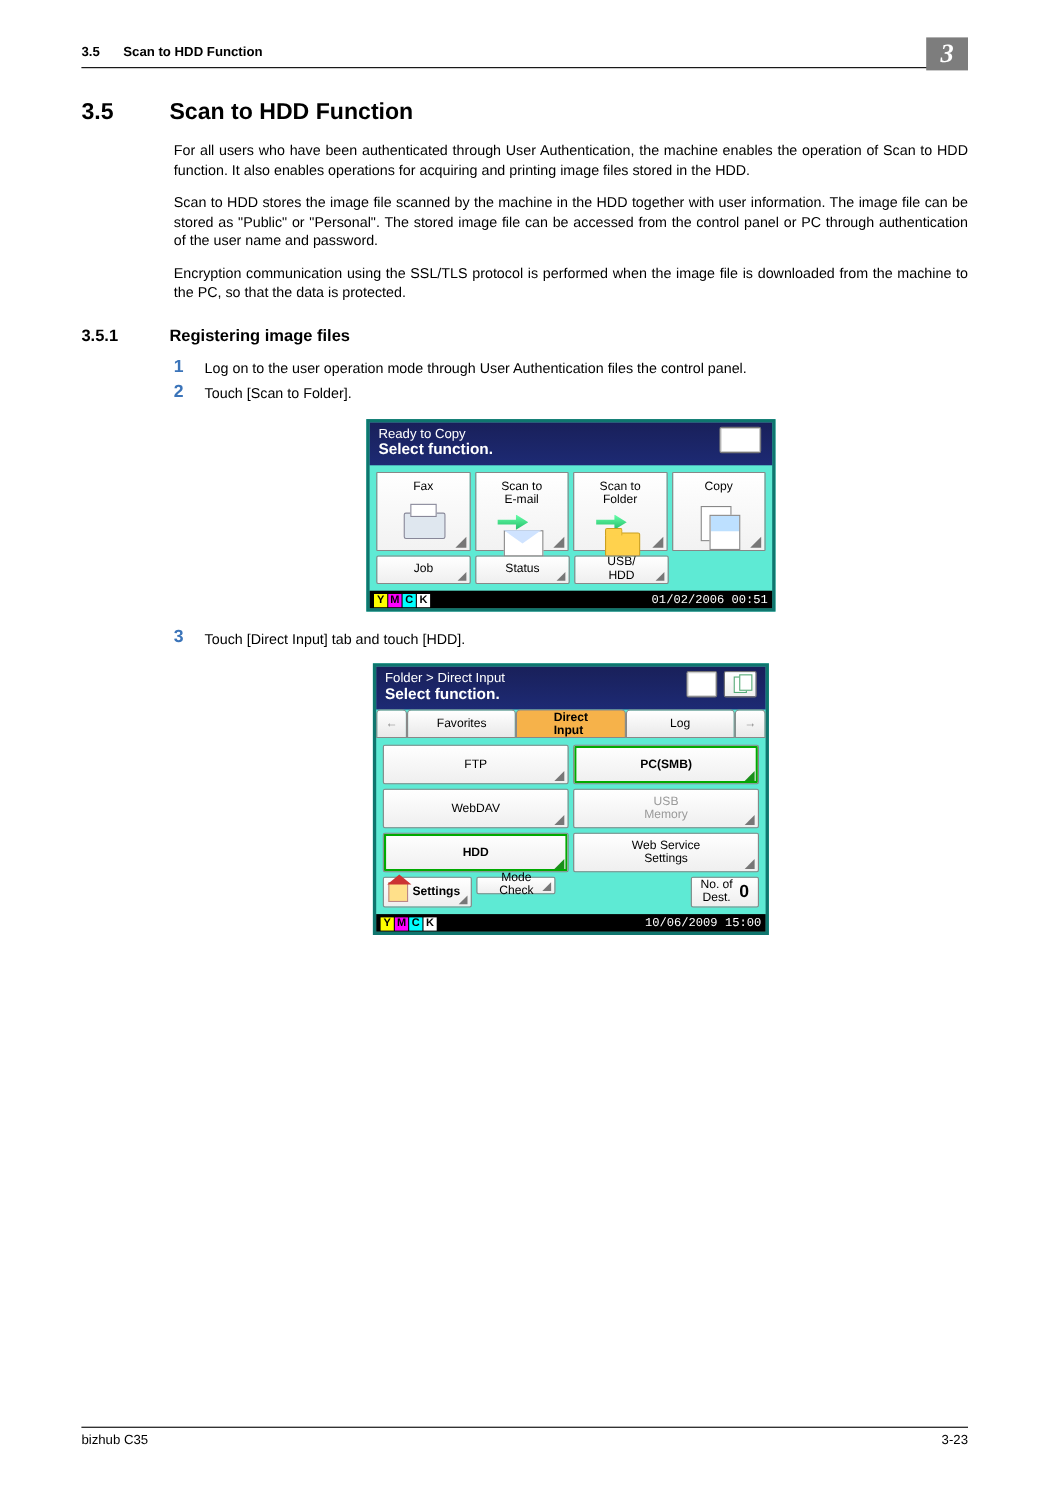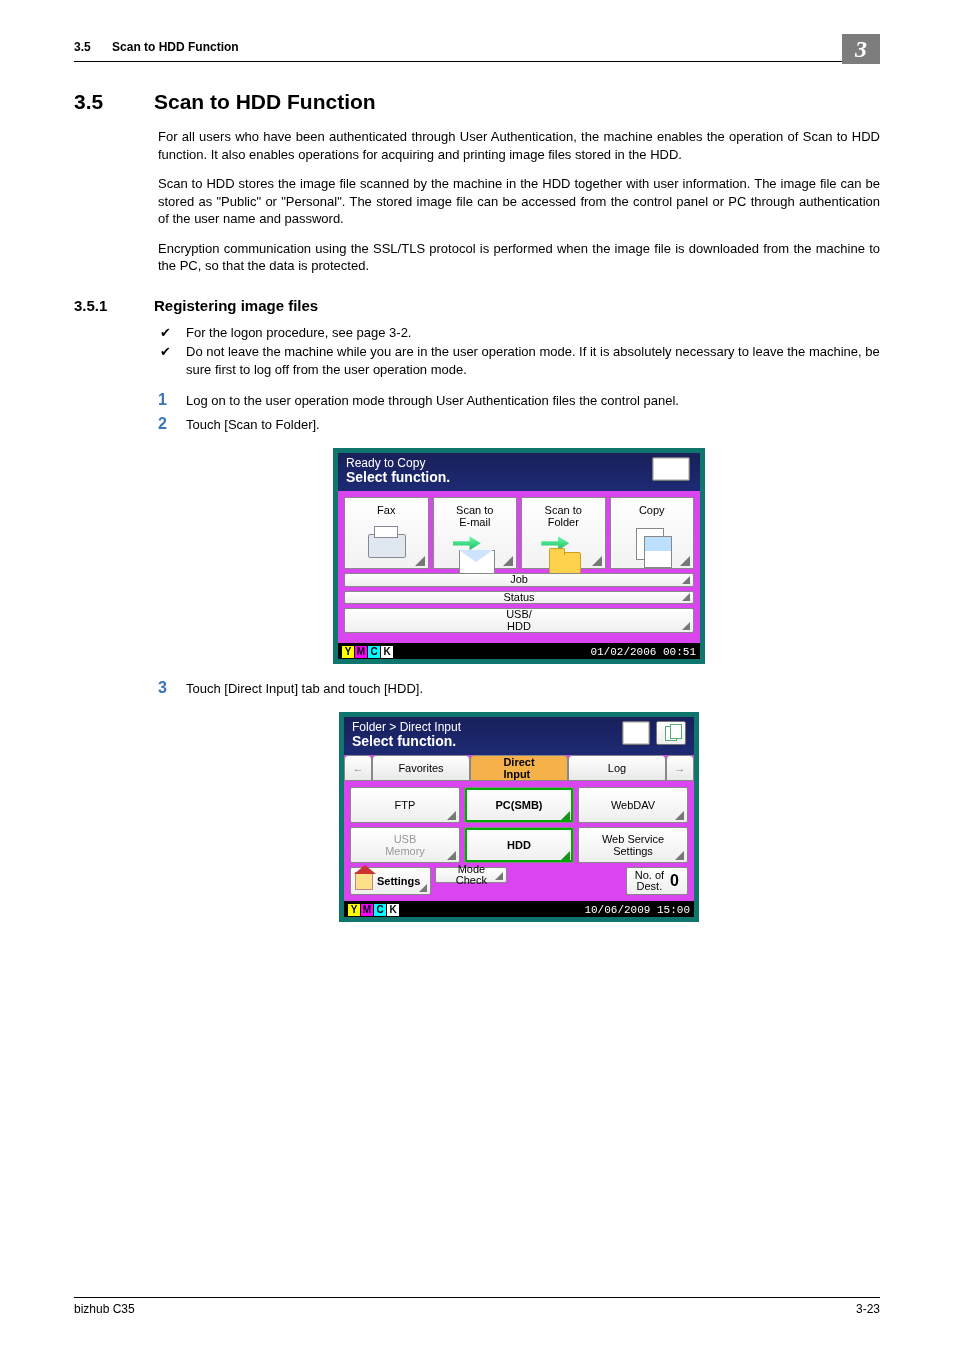--- a/index.html
+++ b/index.html
@@ -74,22 +74,22 @@
     color: #3b74b9;
     font-weight: bold;
     font-size: 16px;
     line-height: 1.2;
   }
   .step-text { flex:1; line-height:1.35; padding-top:2px; }
 
   
   .panel {
     margin: 14px auto 14px auto;
-    border: 5px solid #0f766e;
-    background: #d946ef;
+    border: 3px solid #0f766e;
+    background: #5eead4;
   }
   .panel1 { width: 372px; }
   .panel2 { width: 360px; }
   .titlebar {
     position: relative;
     background: linear-gradient(#19205a, #1d2a74);
     color: #fff;
     padding: 4px 8px 6px 8px;
     font-size: 12px;
   }
@@ -118,21 +118,21 @@
     position:relative;
     height:72px;
     text-align:center;
     font-size:11px;
   }
   .tile .lbl { padding-top:6px; line-height:1.1; }
   .tile .corner {
     position:absolute; right:3px; bottom:2px;
     width:0;height:0;border-right:10px solid #777;border-top:10px solid transparent;
   }
-  .row2 { display:flex; padding:0 6px 6px 6px; gap:4px;flex-direction:column; }
+  .row2 { display:flex; padding:0 6px 6px 6px; gap:4px; }
   .btn-sm {
     flex:1;
     background: linear-gradient(#fff,#efefef);
     border:1px solid #888;
     border-radius:2px;
     height:26px;
     position:relative;
     text-align:center;
     font-size:11px;
     line-height:1.05;
@@ -172,21 +172,21 @@
   .tab {
     flex:1; height:26px; position:relative;
     display:flex;align-items:center;justify-content:center;
     font-size:11px;
     background:linear-gradient(#fff,#e9e9e9);
     border:1px solid #888;
     border-radius:4px 4px 0 0;
   }
   .tab.active { background:#f6b24a; font-weight:bold; color:#000; }
   .tab.side { flex:0 0 28px; padding:0; }
-  .grid3 { display:grid; grid-template-columns:repeat(3,1fr); gap:4px; padding:6px 6px 4px 6px; }
+  .grid3 { display:grid; grid-template-columns:repeat(2,1fr); gap:4px; padding:6px 6px 4px 6px; }
   .cell {
     height:36px; position:relative;
     background:linear-gradient(#fff,#efefef);
     border:1px solid #888; border-radius:2px;
     display:flex;align-items:center;justify-content:center;
     font-size:11px; text-align:center; line-height:1.1;
   }
   .cell .corner { position:absolute; right:3px; bottom:2px; width:0;height:0;border-right:9px solid #777;border-top:9px solid transparent; }
   .cell.sel .corner { border-right-color:#1a8f1a; }
   .cell.sel { box-shadow:0 0 0 2px #0a0 inset; font-weight:bold; }
@@ -244,24 +244,20 @@
     <p class="para">For all users who have been authenticated through User Authentication, the machine enables the operation of Scan to HDD function. It also enables operations for acquiring and printing image files stored in the HDD.</p>
     <p class="para">Scan to HDD stores the image file scanned by the machine in the HDD together with user information. The image file can be stored as "Public" or "Personal". The stored image file can be accessed from the control panel or PC through authentication of the user name and password.</p>
     <p class="para">Encryption communication using the SSL/TLS protocol is performed when the image file is downloaded from the machine to the PC, so that the data is protected.</p>
   </div>
 
   <h2 class="subsection">
     <span class="snum">3.5.1</span><span>Registering image files</span>
   </h2>
 
   <div class="body-indent">
-    <ul class="check">
-      <li>For the logon procedure, see page 3-2.</li>
-      <li>Do not leave the machine while you are in the user operation mode. If it is absolutely necessary to leave the machine, be sure first to log off from the user operation mode.</li>
-    </ul>
 
     <div class="step">
       <div class="step-num">1</div>
       <div class="step-text">Log on to the user operation mode through User Authentication files the control panel.</div>
     </div>
 
     <div class="step">
       <div class="step-num">2</div>
       <div class="step-text">Touch [Scan to Folder].</div>
     </div>

